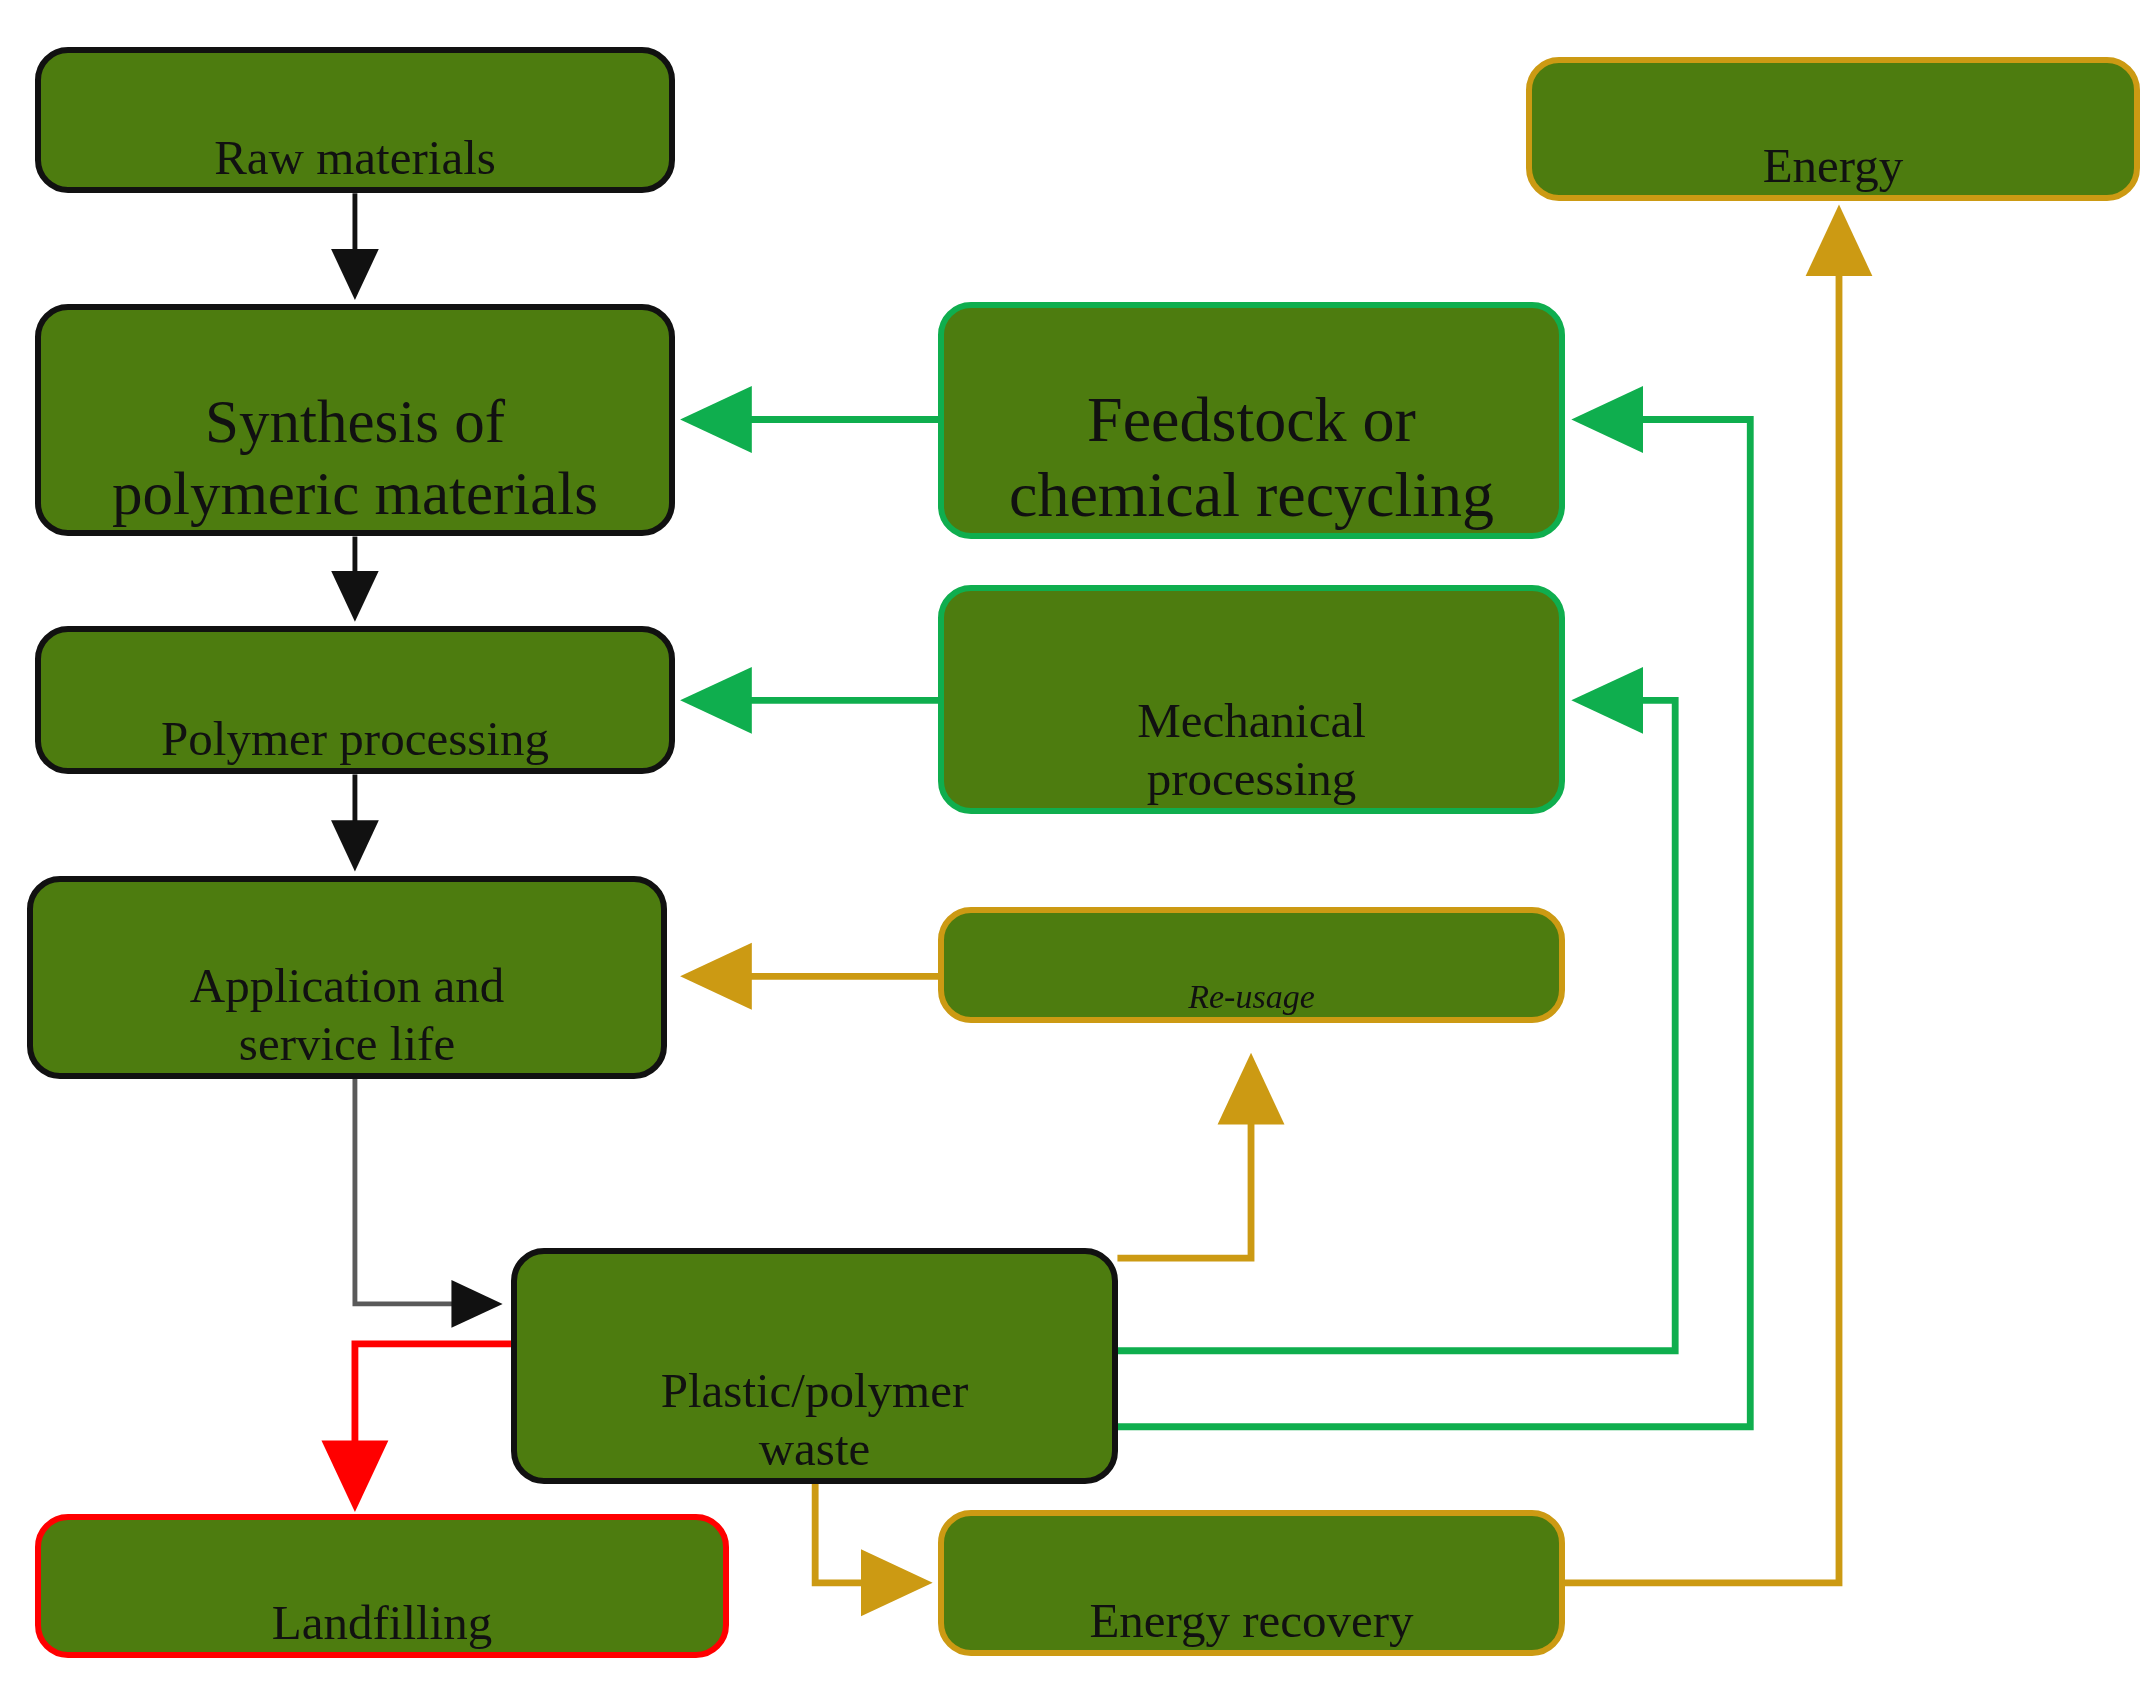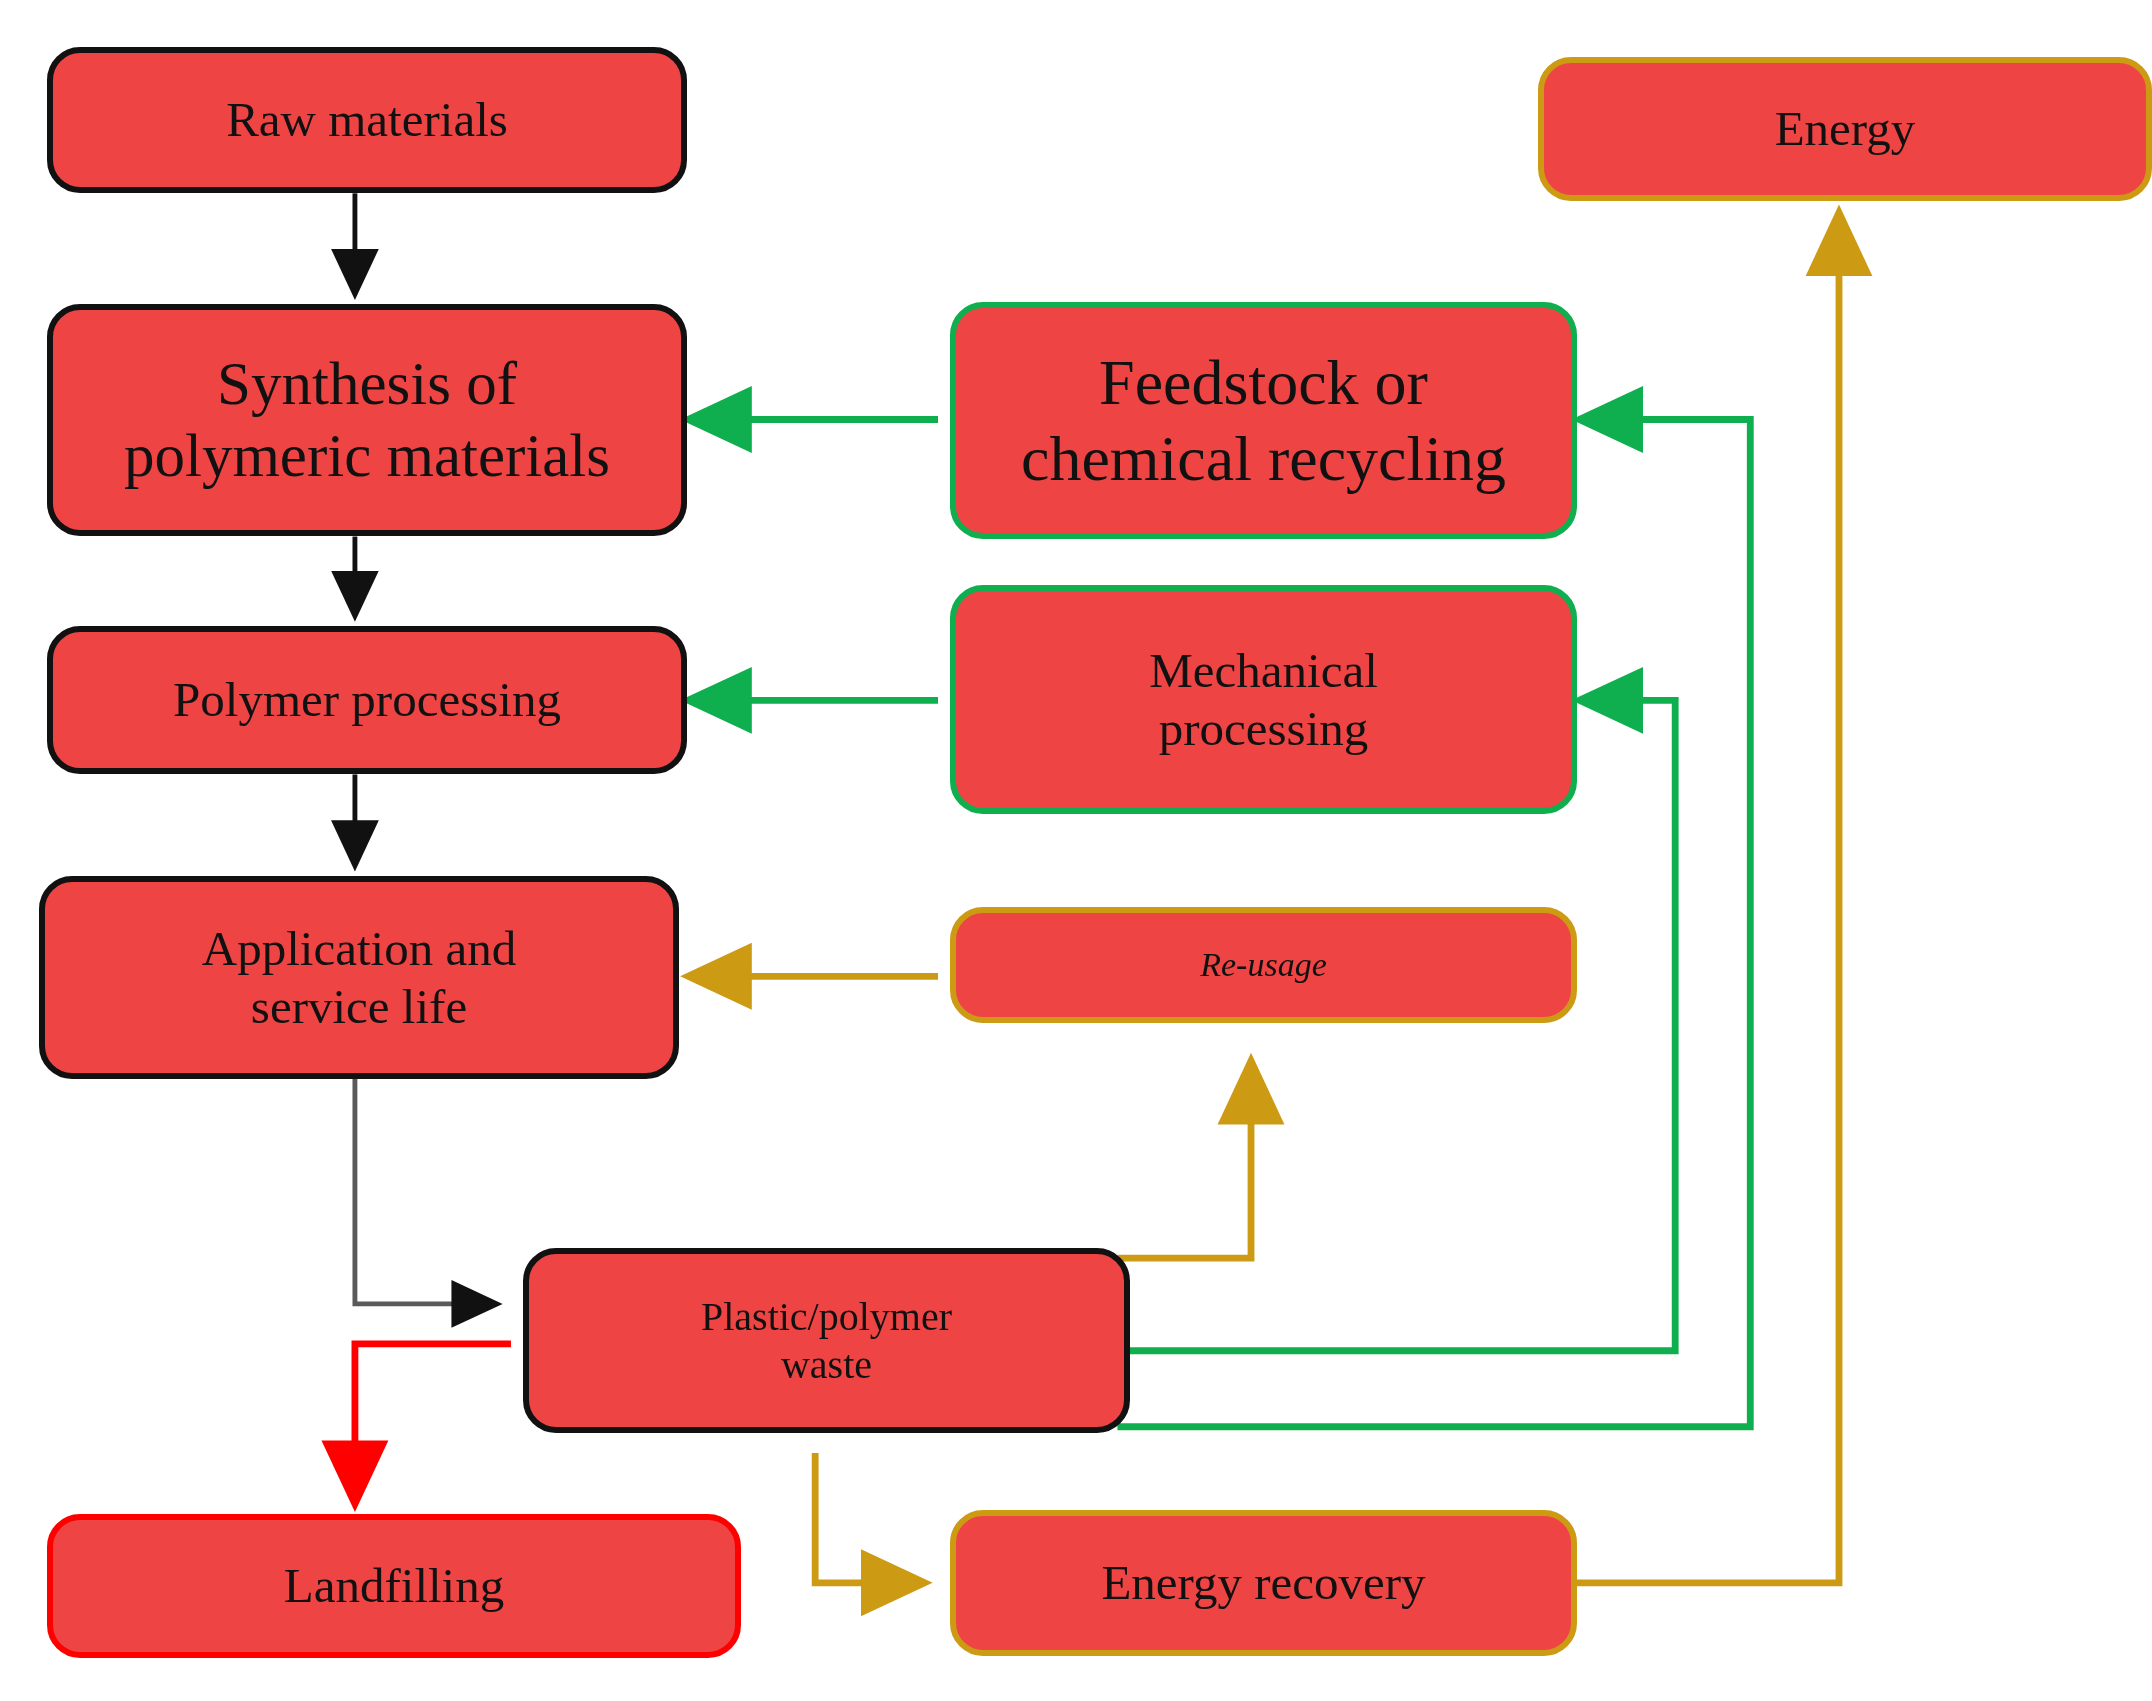--- a/index.html
+++ b/index.html
@@ -20,28 +20,27 @@
     left: 0;
     top: 0;
     width: 2152px;
     height: 1702px;
     pointer-events: none;
   }
   .node {
     position: absolute;
     box-sizing: border-box;
     border-style: solid;
-    background: #ef4444;
+    background: #4d7c0f;
     display: flex;
-    align-items: center;
+    align-items: flex-end;
     justify-content: center;
     text-align: center;
     color: #111111;
     z-index: 5;
-    margin-left: 12px;
   }
   .node .label {
     display: block;
     line-height: 1.18;
     white-space: pre-line;
     padding: 0 9.8px;
   }
   .n-black  { border-color: #111111; border-width: 6.8px;  border-radius: 33px; }
   .n-green  { border-color: #0FAE4E; border-width: 6.8px;  border-radius: 33px; }
   .n-orange { border-color: #CC9A13; border-width: 6.8px;  border-radius: 33px; }
@@ -113,21 +112,21 @@
 
   <div class="node n-black" style="left:27px; top:876px; width:640px; height:203px; font-size:49px;">
     <span class="label">Application and
 service life</span>
   </div>
 
   <div class="node n-red" style="left:35px; top:1514px; width:694px; height:144px; font-size:49px;">
     <span class="label">Landfilling</span>
   </div>
 
-  <div class="node n-black" style="left:511px; top:1248px; width:607px; height:185px; font-size:40px;">
+  <div class="node n-black" style="left:511px; top:1248px; width:607px; height:236px; font-size:49px;">
     <span class="label">Plastic/polymer
 waste</span>
   </div>
 
   <div class="node n-green" style="left:938px; top:302px; width:627px; height:237px; font-size:64px;">
     <span class="label">Feedstock  or
 chemical recycling</span>
   </div>
 
   <div class="node n-green" style="left:938px; top:585px; width:627px; height:229px; font-size:49px;">

